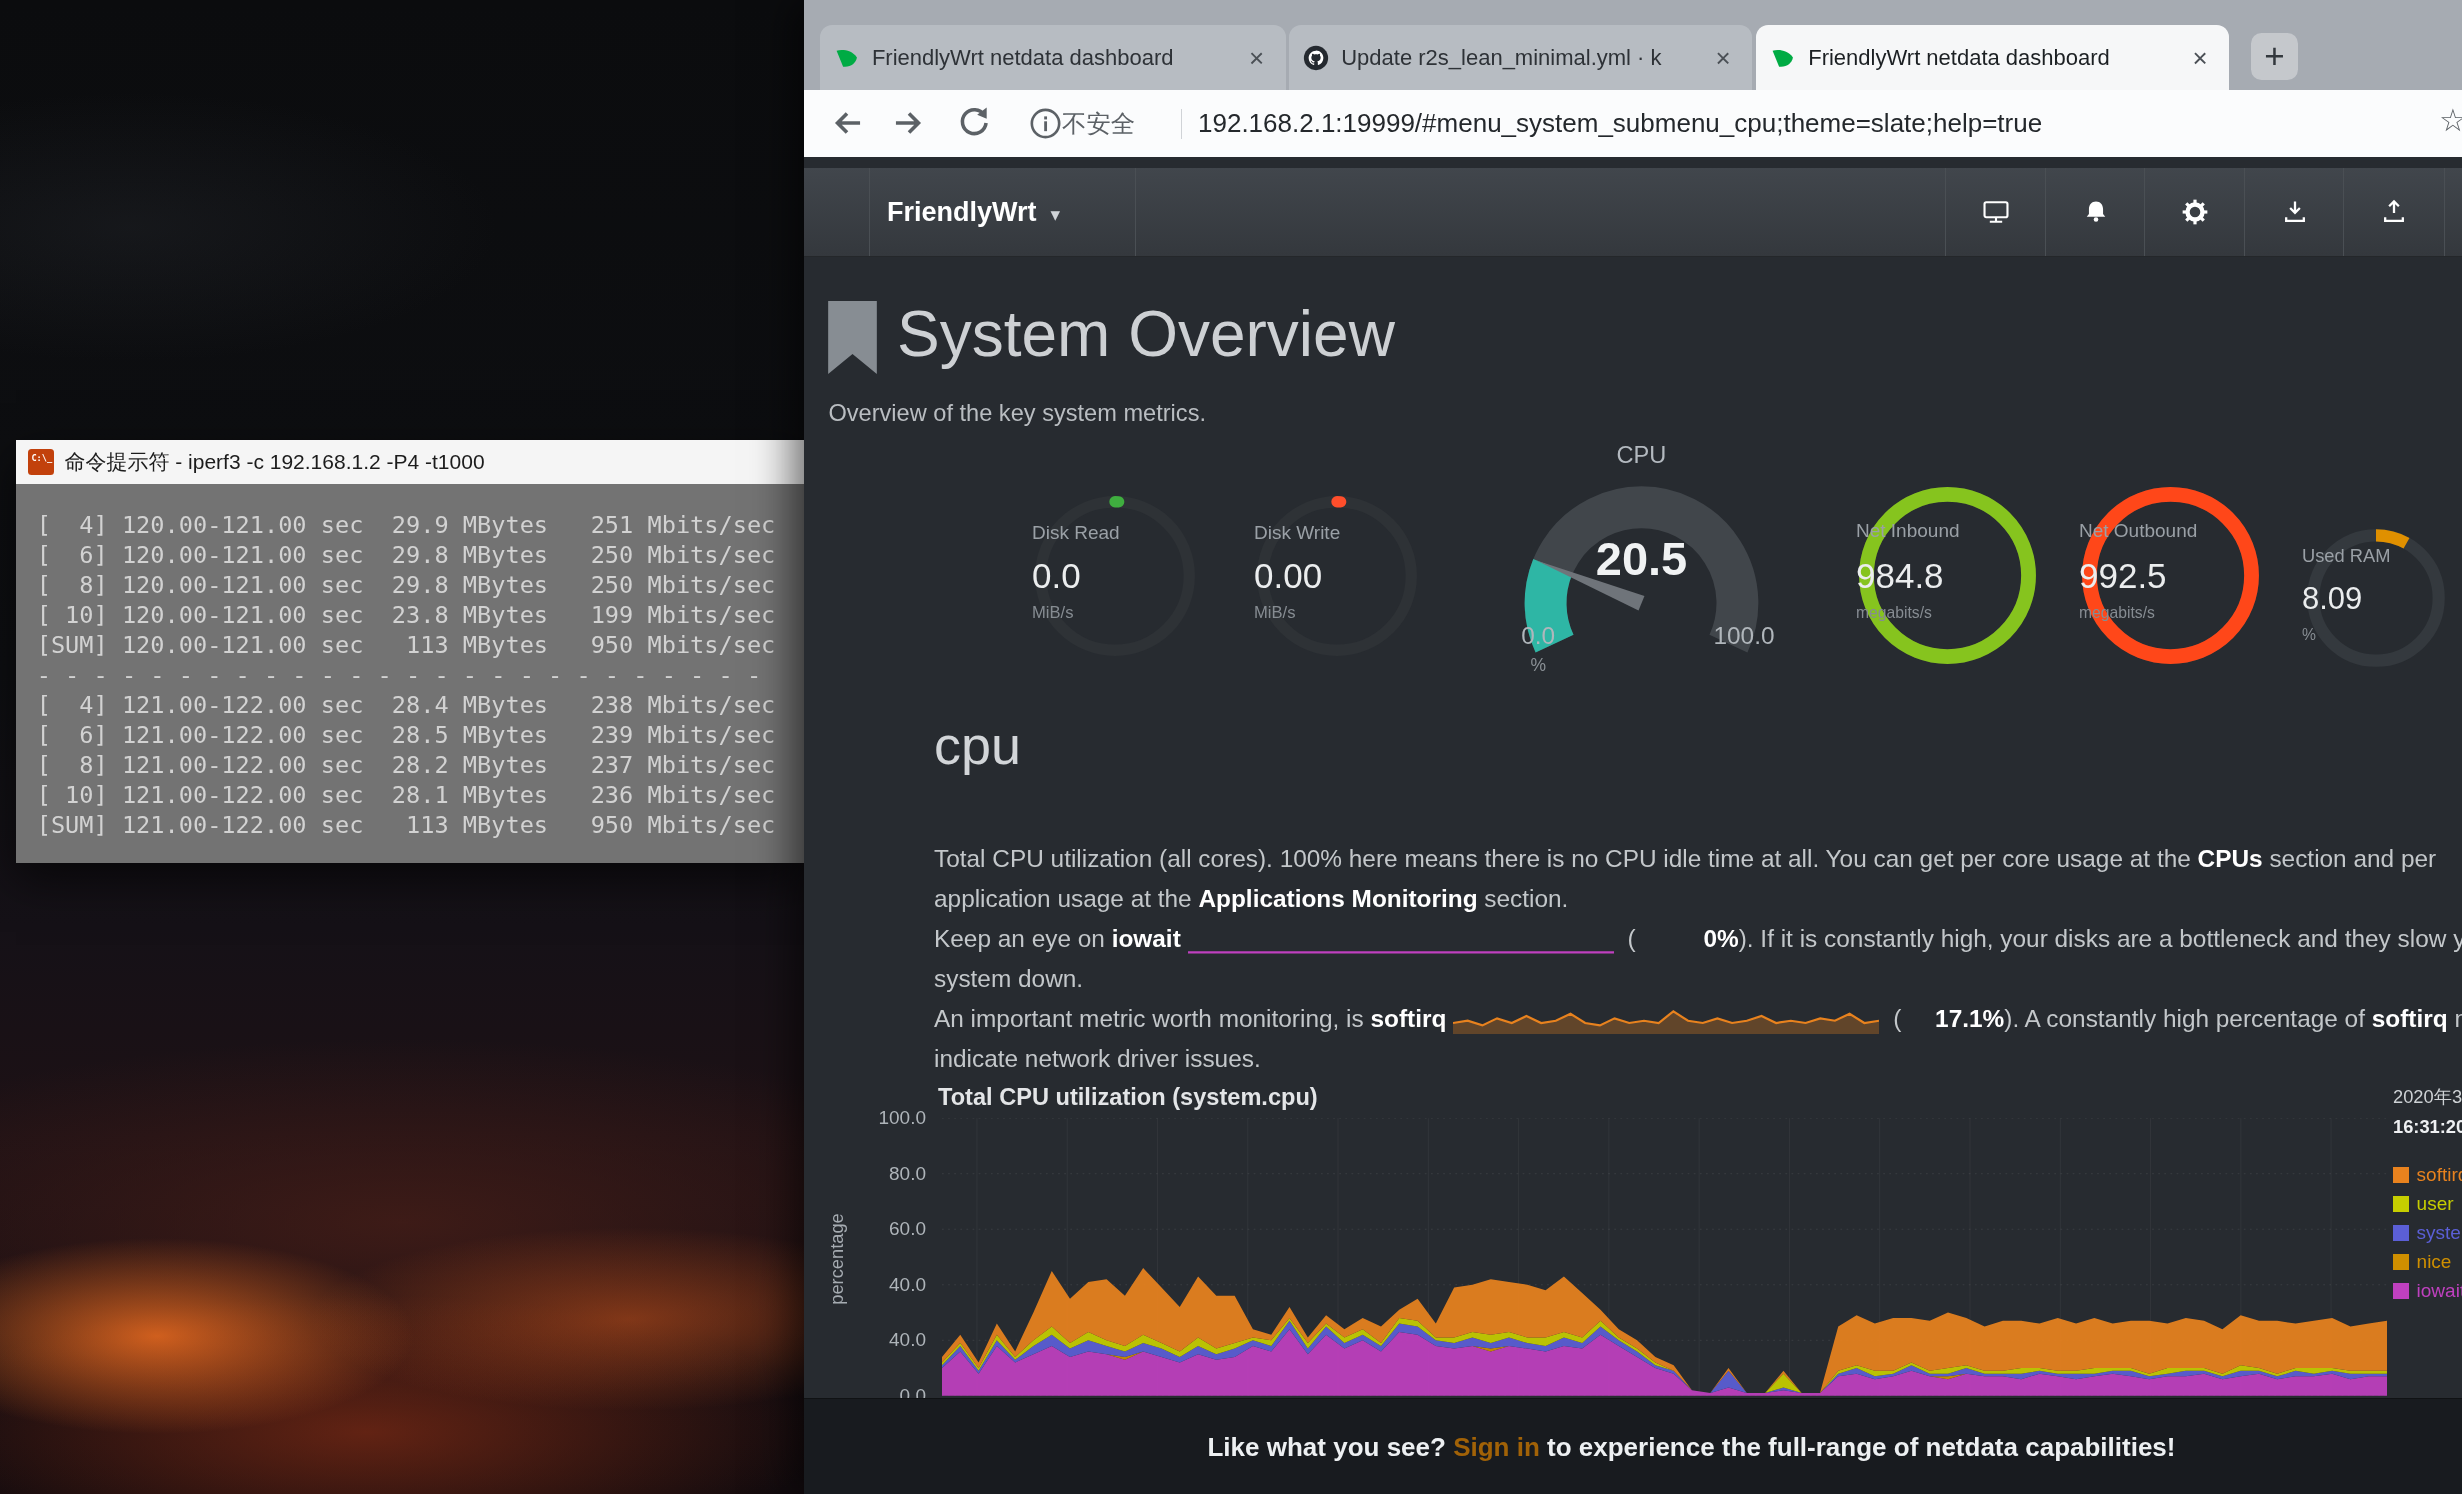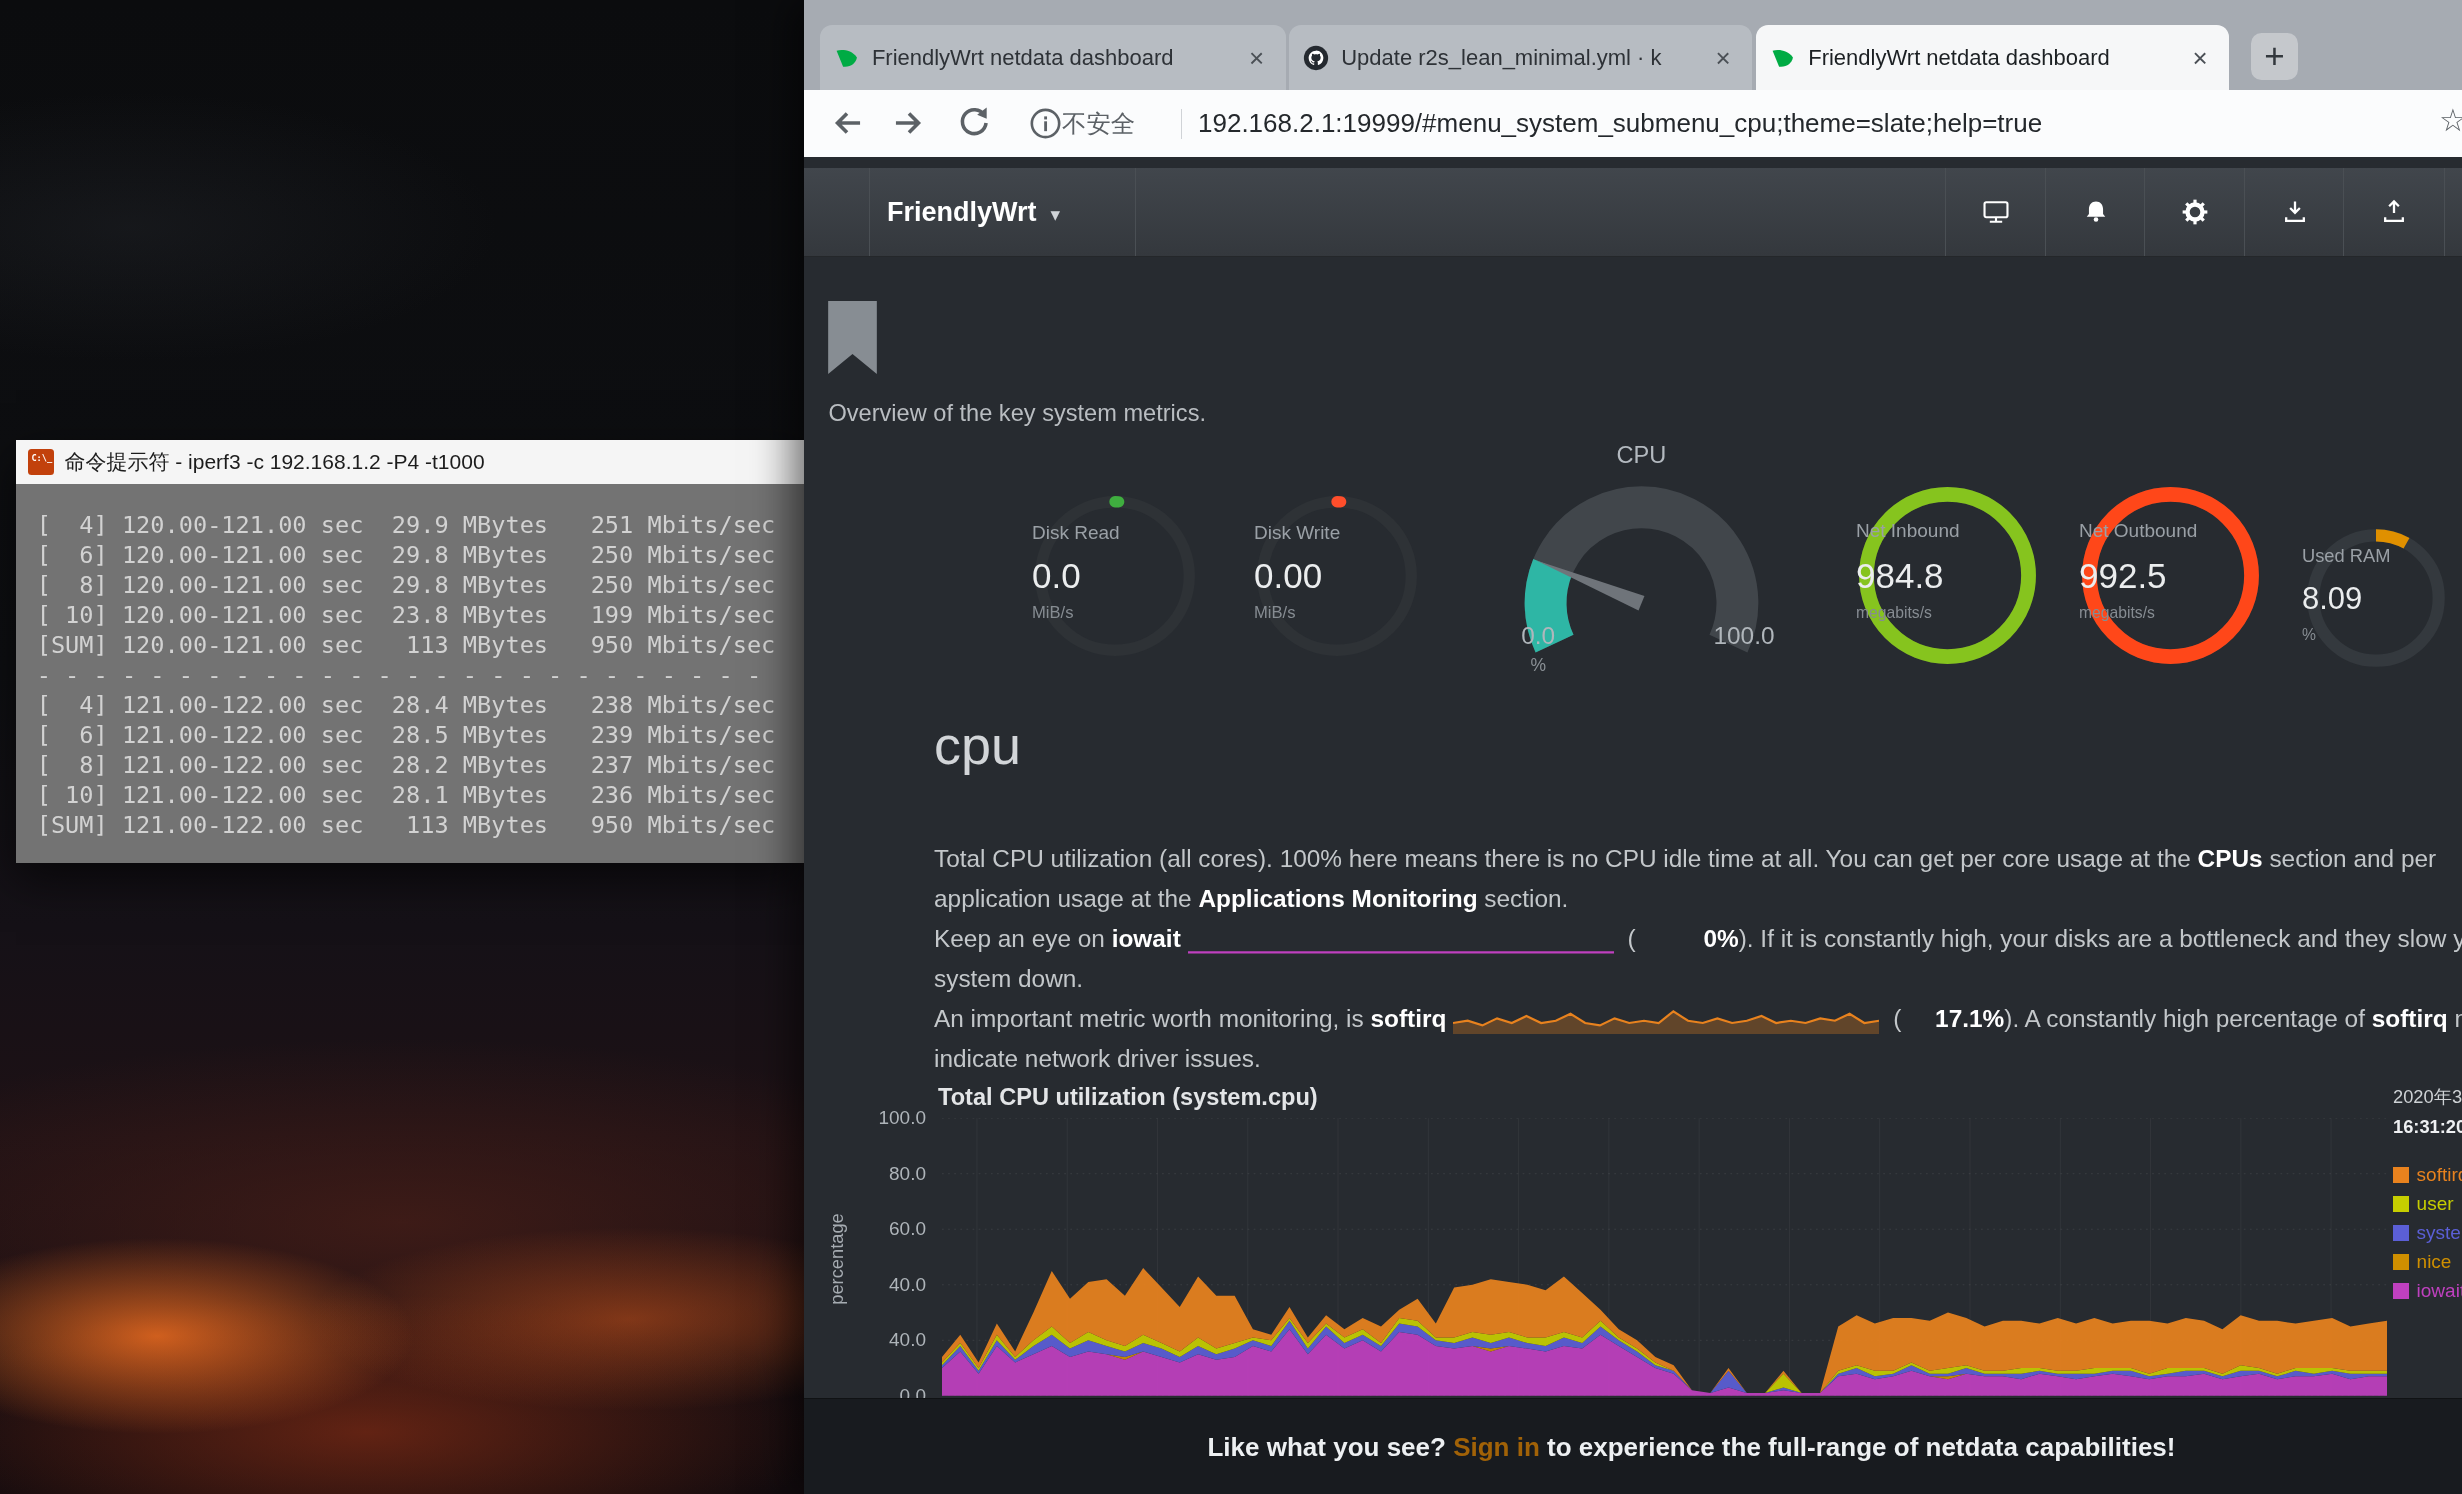--- a/index.html
+++ b/index.html
@@ -216,20 +216,21 @@
               <path d="M7 23v4h20v-4" stroke="#fff" stroke-width="2.6" fill="none"></path>
             </svg>
         </div>
       </div>
 
       <div class="abs" style="left:23.6px;top:144px">
         <svg width="49" height="73" viewBox="0 0 56 84">
             <path d="M0 0h56v84L28 61 0 84z" fill="#878d93"></path>
           </svg>
       </div>
+      <div class="nd-title">System Overview</div>
       <div class="nd-sub">Overview of the key system metrics.</div>
 
       <div class="gauge e190" style="left:228px;top:336px;width:166px;height:166px">
         <div class="ringbox"><svg width="166" height="166" viewBox="0 0 190 190">
               <circle cx="95" cy="95" r="85" fill="none" stroke="#2e3236" stroke-width="13"></circle>
               <circle cx="95" cy="95" r="85" fill="none" stroke="#3fae3f" stroke-width="13" stroke-linecap="round" stroke-dasharray="4.3 534.1" transform="rotate(-90 95 95)"></circle>
             </svg></div>
         <div class="glabel">Disk Read</div>
         <div class="gvalue">0.0</div>
         <div class="gunits">MiB/s</div>
@@ -244,20 +245,21 @@
         <div class="gunits">MiB/s</div>
       </div>
 
       <div class="cpu-label">CPU</div>
       <div class="gauge" style="left:689px;top:311px;width:297px;height:218px">
         <div class="ringbox"><svg width="297" height="218" viewBox="0 0 340 250">
               <path d="M70.3 201.5 A110 110 0 1 1 269.7 201.5" fill="none" stroke="#41464b" stroke-width="48"></path>
               <path d="M70.3 201.5 A110 110 0 0 1 68.1 113.5" fill="none" stroke="#2eb6a5" stroke-width="48"></path>
               <polygon points="49.6,106.0 173.4,146.7 166.6,163.3" fill="#6f747a"></polygon>
             </svg></div>
+        <div class="cg-val">20.5</div>
         <div class="cg-min">0.0</div>
         <div class="cg-max">100.0</div>
         <div class="cg-pct">%</div>
       </div>
 
       <div class="gauge e210" style="left:1052px;top:327px;width:183px;height:183px">
         <div class="ringbox"><svg width="183" height="183" viewBox="0 0 210 210">
               <circle cx="105" cy="105" r="93" fill="none" stroke="#34393e" stroke-width="17"></circle>
               <circle cx="105" cy="105" r="93" fill="none" stroke="#86c41e" stroke-width="17" stroke-linecap="butt" stroke-dasharray="584.3 584.3" transform="rotate(-90 105 105)"></circle>
             </svg></div>

